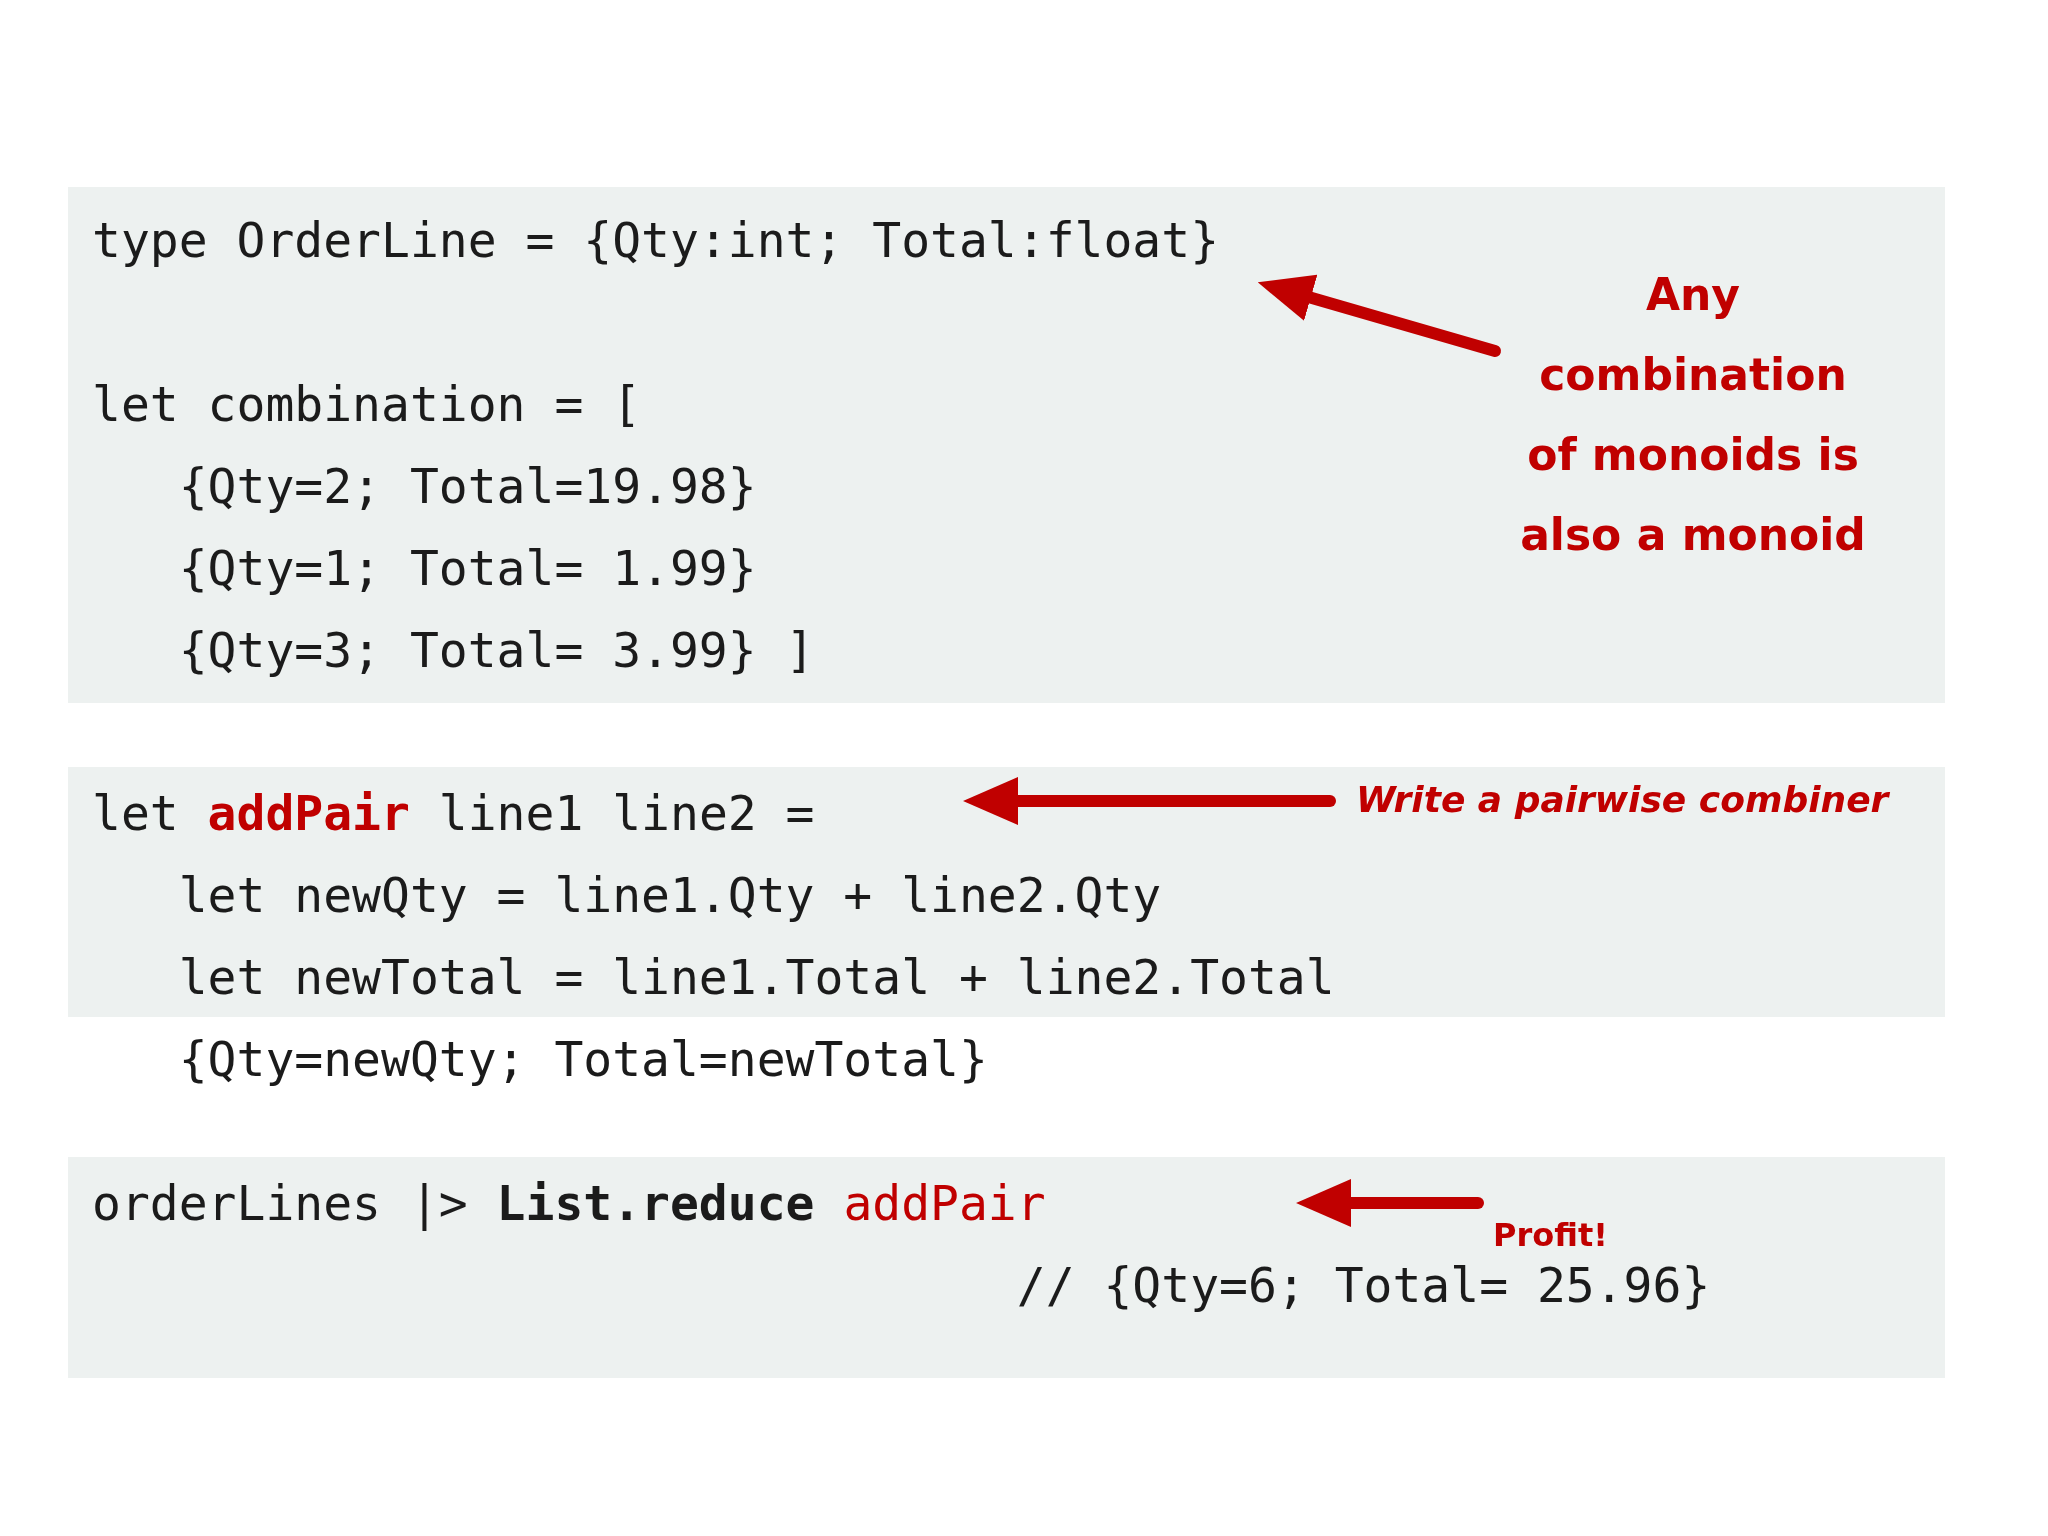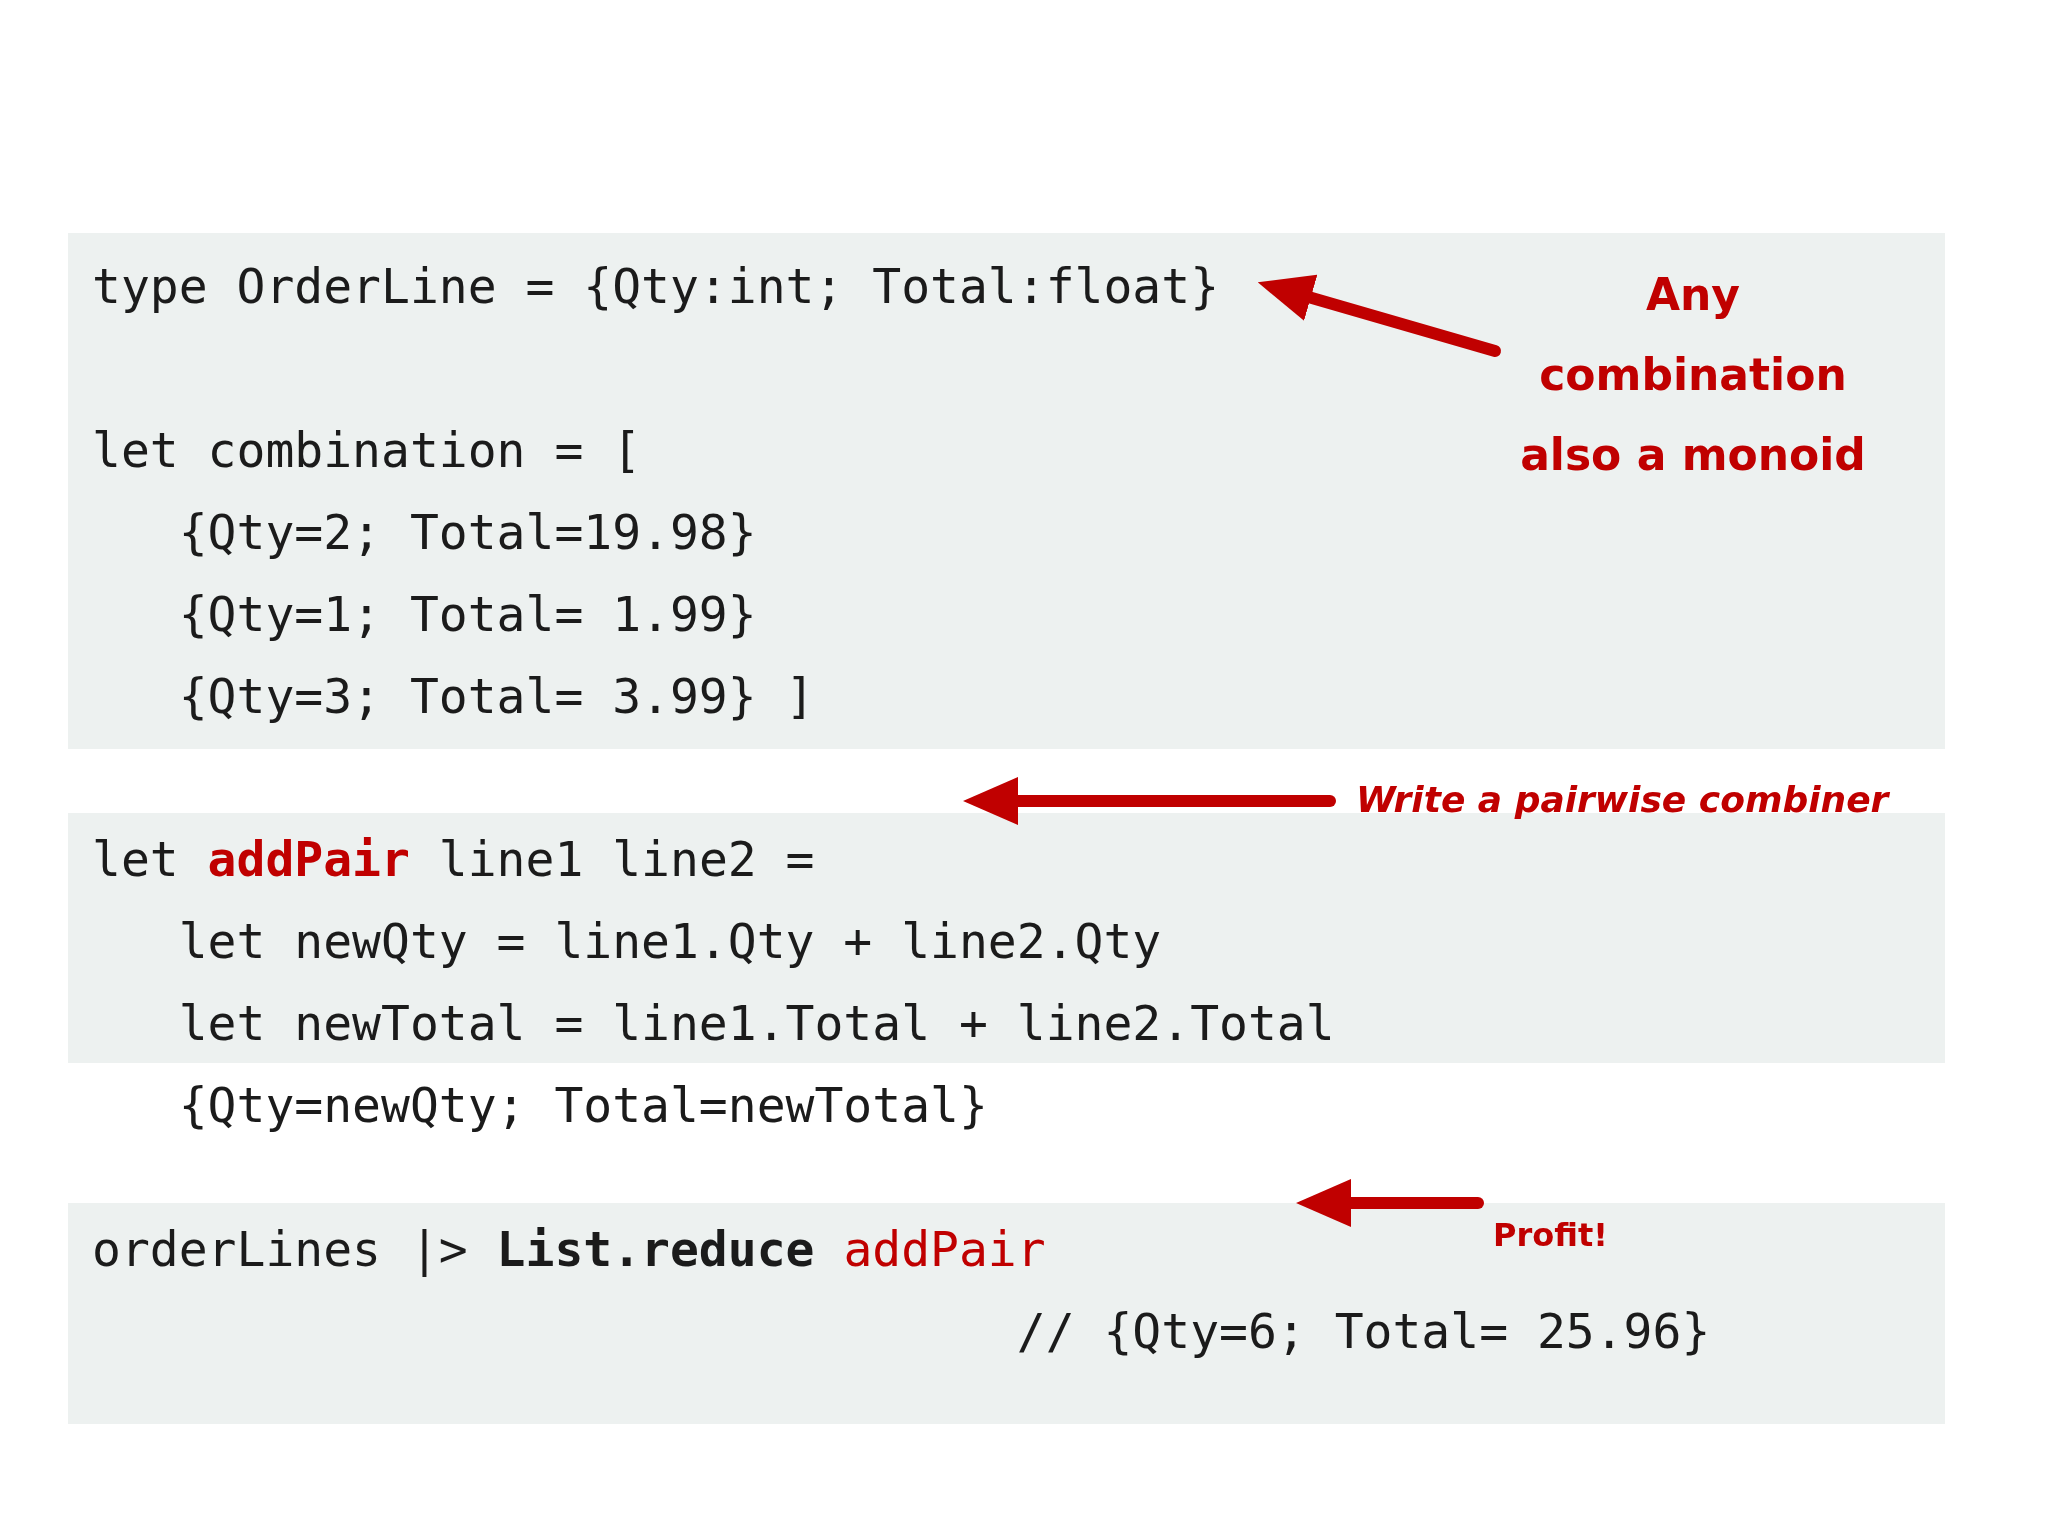--- a/index.html
+++ b/index.html
@@ -15,21 +15,20 @@
     width:2048px;height:1536px;
     background:var(--page-bg);
     overflow:hidden;
     font-family:"DejaVu Sans", sans-serif;
   }
   .code-block{
     position:absolute;
     left:68px;width:1877px;
     background:var(--block-bg);
     box-sizing:border-box;
-    margin-top:46px;
   }
   .code-block.b1{top:187px;height:516px;padding-top:12px;}
   .code-block.b2{top:767px;height:250px;padding-top:5px;}
   .code-block.b3{top:1157px;height:221px;padding-top:5px;}
   .code-line{
     height:82px;line-height:82px;
     padding-left:24px;
     white-space:pre;
     font-family:"DejaVu Sans Mono", monospace;
     font-size:48px;
@@ -84,20 +83,21 @@
       <div class="code-line"><span>   {Qty=newQty; Total=newTotal}</span></div>
     </section>
 
   <section class="code-block b3">
       <div class="code-line"><span>orderLines |&gt; </span><span class="bold">List.reduce</span><span> </span><span class="red">addPair</span></div>
       <div class="code-line"><span>                                // {Qty=6; Total= 25.96}</span></div>
     </section>
 
   <div class="note monoid">
     <div>Any combination</div>
+    <div>of monoids is</div>
     <div>also a monoid</div>
   </div>
 
   <div class="note combiner">Write a pairwise combiner</div>
 
   <div class="note profit">Profit!</div>
 
   <svg class="arrows" width="2048" height="1536" viewBox="0 0 2048 1536">
     <defs>
       <marker id="ah" orient="auto" markerUnits="strokeWidth" markerWidth="4.6" markerHeight="4" refX="0.5" refY="2">

